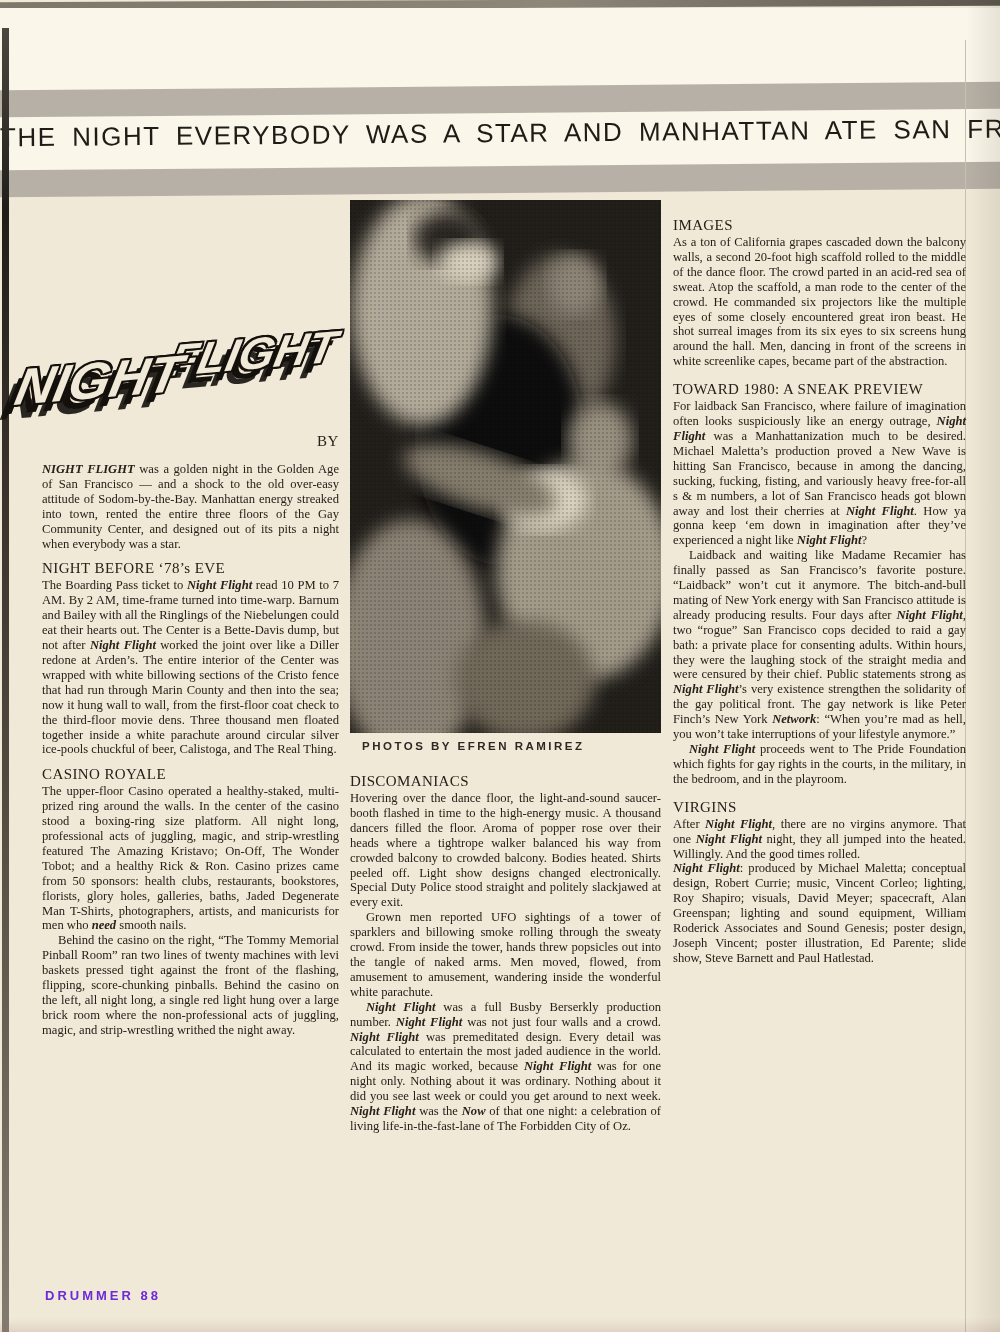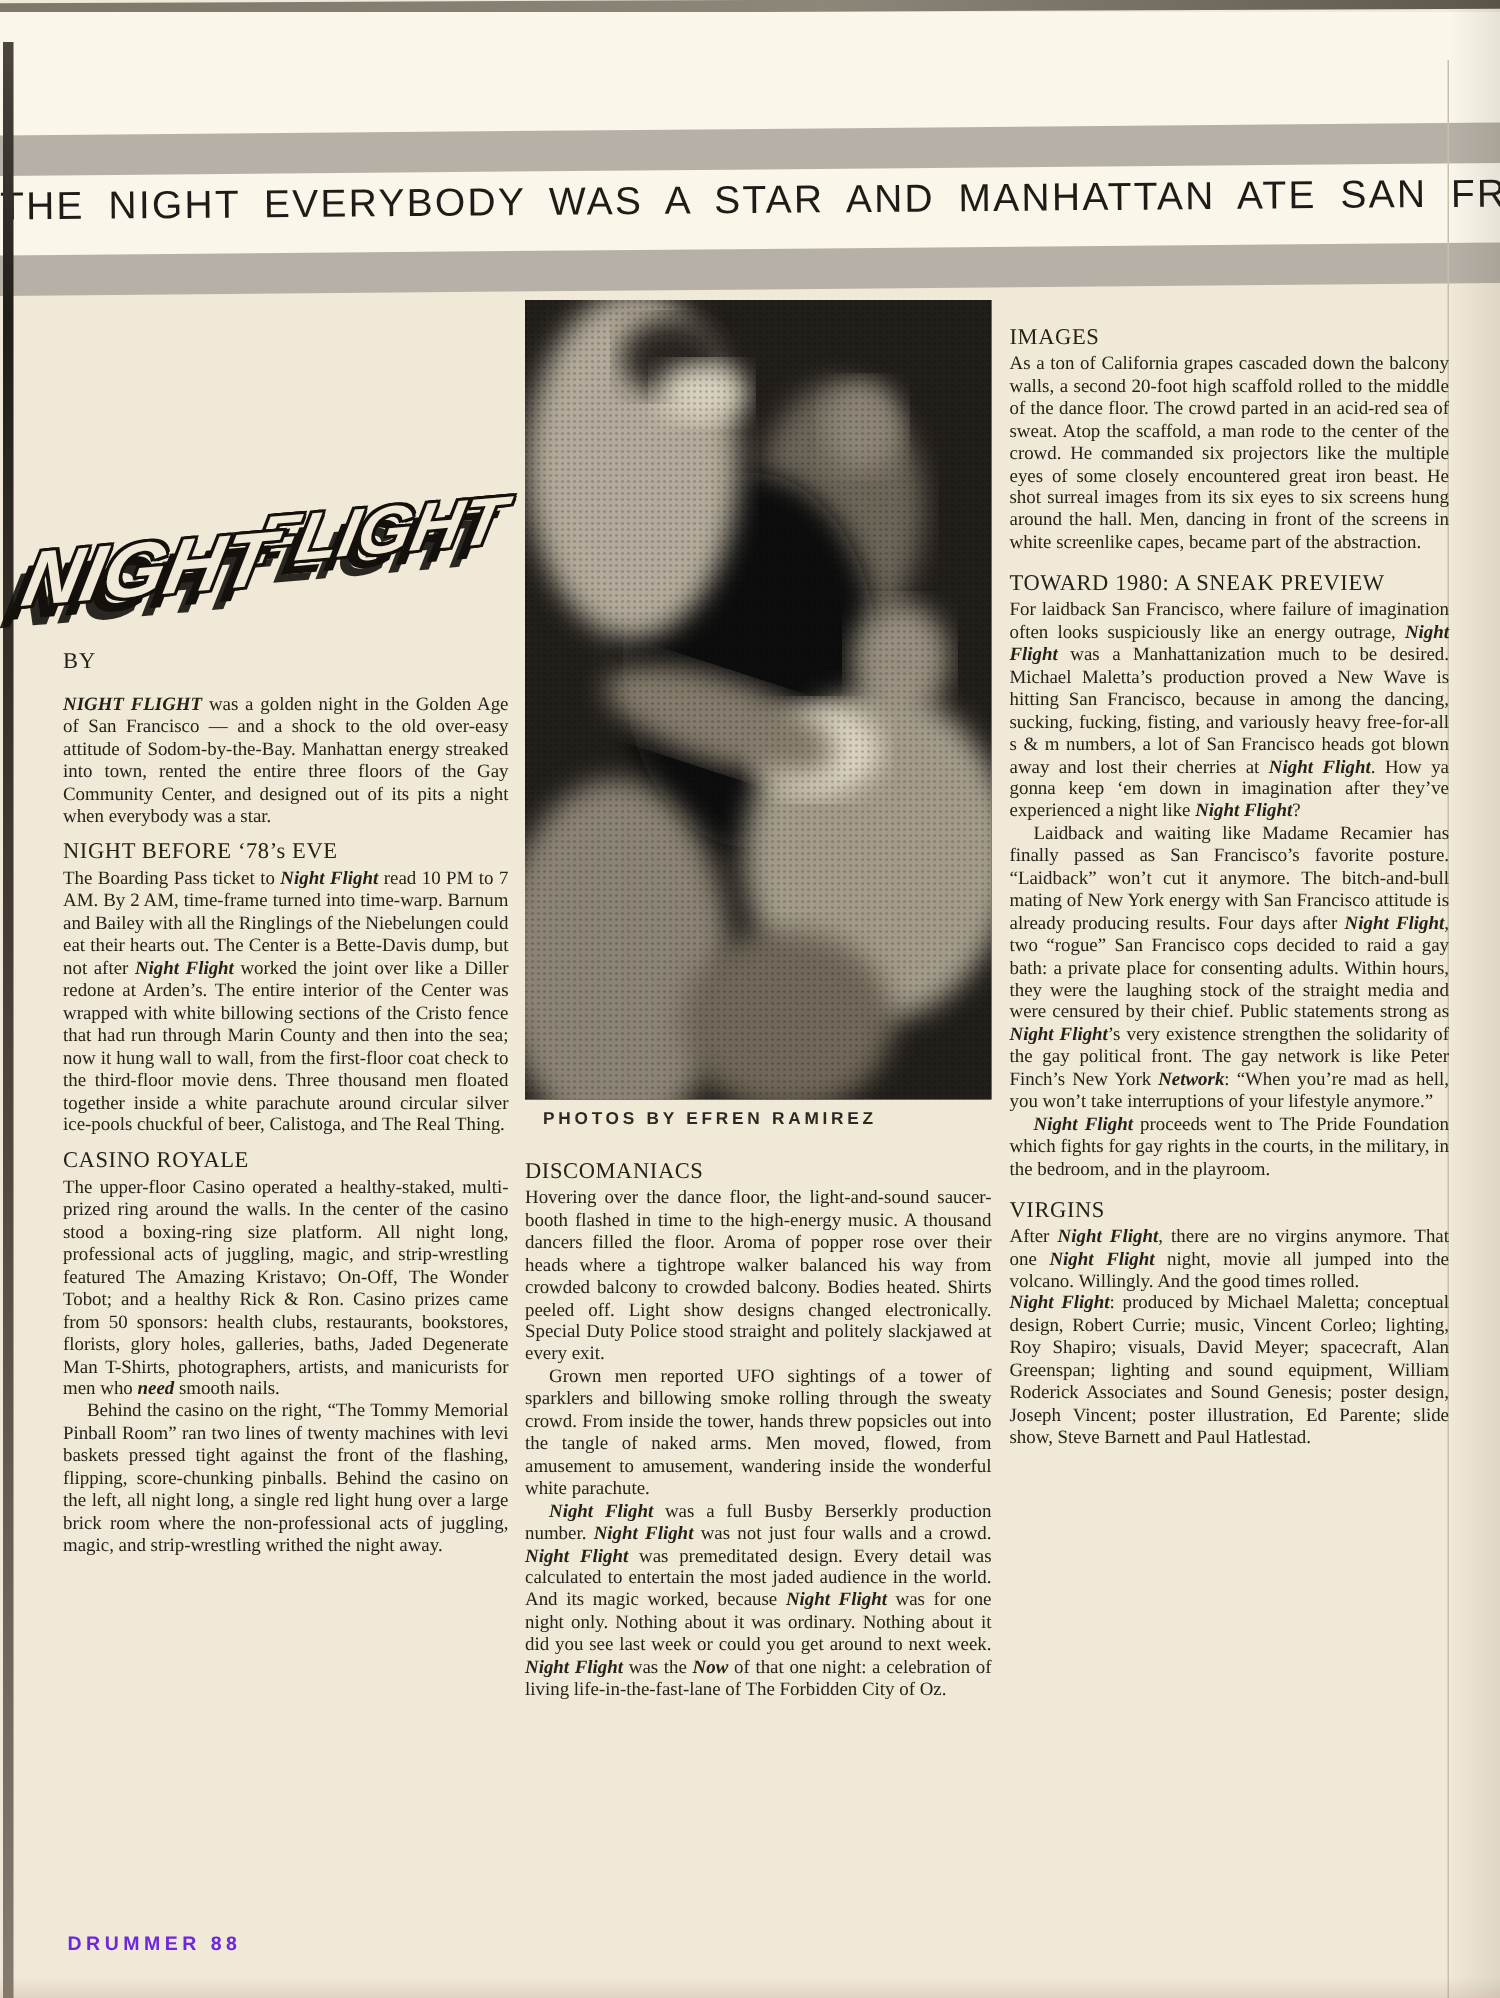--- a/index.html
+++ b/index.html
@@ -50,21 +50,21 @@
     font-weight:700; font-style:italic; color:#f0e9d8; white-space:nowrap;
     transform:skewX(-16deg) rotate(-5deg);
     text-shadow:
       -2px 0 #14110d, 2px 0 #14110d, 0 -2px #14110d, 0 2px #14110d,
       -2px -2px #14110d, 2px 2px #14110d, -2px 2px #14110d, 2px -2px #14110d,
       -7px 9px 0 #14110d, -11px 14px 0 rgba(20,17,13,0.9);
   }
   .logo-flight { left:158px; top:-2px; font-size:45px; }
   .logo-night  { left:4px;  top:20px; font-size:52px; }
 
-  .byline { text-align:left; font-size:15px; line-height:18px; letter-spacing:0.6px; margin:4px 0 12px; }
+  .byline { text-align:right; font-size:15px; line-height:18px; letter-spacing:0.6px; margin:4px 0 12px; }
 
   
   .photo { width:311px; height:533px; display:block; background:#1c1a17; }
   .photo-caption {
     margin:7px 12px 2px; font-family:"Liberation Sans", sans-serif;
     font-size:11.5px; font-weight:700; letter-spacing:2.5px; color:#2c2822;
   }
   .col-mid h3.sec-head { margin-top:21px; }
 
   .footer {
@@ -144,19 +144,19 @@
 
   <div class="col col-right first-sec">
     <div>
         <h3 class="sec-head">IMAGES</h3>
         <p class="body"><span>As a ton of California grapes cascaded down the balcony walls, a second 20-foot high scaffold rolled to the middle of the dance floor. The crowd parted in an acid-red sea of sweat. Atop the scaffold, a man rode to the center of the crowd. He commanded six projectors like the multiple eyes of some closely encountered great iron beast. He shot surreal images from its six eyes to six screens hung around the hall. Men, dancing in front of the screens in white screenlike capes, became part of the abstraction.</span></p>
         <h3 class="sec-head">TOWARD 1980: A SNEAK PREVIEW</h3>
         <p class="body"><span>For laidback San Francisco, where failure of imagination often looks suspiciously like an energy outrage, </span><span class="run-bi">Night Flight</span><span> was a Manhattanization much to be desired. Michael Maletta’s production proved a New Wave is hitting San Francisco, because in among the dancing, sucking, fucking, fisting, and variously heavy free-for-all s &amp; m numbers, a lot of San Francisco heads got blown away and lost their cherries at </span><span class="run-bi">Night Flight</span><span>. How ya gonna keep ‘em down in imagination after they’ve experienced a night like </span><span class="run-bi">Night Flight</span><span>?</span></p>
         <p class="body indent"><span>Laidback and waiting like Madame Recamier has finally passed as San Francisco’s favorite posture. “Laidback” won’t cut it anymore. The bitch-and-bull mating of New York energy with San Francisco attitude is already producing results. Four days after </span><span class="run-bi">Night Flight</span><span>, two “rogue” San Francisco cops decided to raid a gay bath: a private place for consenting adults. Within hours, they were the laughing stock of the straight media and were censured by their chief. Public statements strong as </span><span class="run-bi">Night Flight</span><span>’s very existence strengthen the solidarity of the gay political front. The gay network is like Peter Finch’s New York </span><span class="run-bi">Network</span><span>: “When you’re mad as hell, you won’t take interruptions of your lifestyle anymore.”</span></p>
         <p class="body indent"><span class="run-bi">Night Flight</span><span> proceeds went to The Pride Foundation which fights for gay rights in the courts, in the military, in the bedroom, and in the playroom.</span></p>
         <h3 class="sec-head">VIRGINS</h3>
-        <p class="body"><span>After </span><span class="run-bi">Night Flight</span><span>, there are no virgins anymore. That one </span><span class="run-bi">Night Flight</span><span> night, movie all jumped into the volcano. Willingly. And the good times rolled.</span></p>
+        <p class="body"><span>After </span><span class="run-bi">Night Flight</span><span>, there are no virgins anymore. That one </span><span class="run-bi">Night Flight</span><span> night, they all jumped into the heated. Willingly. And the good times rolled.</span></p>
         <p class="body"><span class="run-bi">Night Flight</span><span>: produced by Michael Maletta; conceptual design, Robert Currie; music, Vincent Corleo; lighting, Roy Shapiro; visuals, David Meyer; spacecraft, Alan Greenspan; lighting and sound equipment, William Roderick Associates and Sound Genesis; poster design, Joseph Vincent; poster illustration, Ed Parente; slide show, Steve Barnett and Paul Hatlestad.</span></p>
       </div>
   </div>
 
   <div class="footer">DRUMMER  88</div>
 </div>
 
 </body></html>

